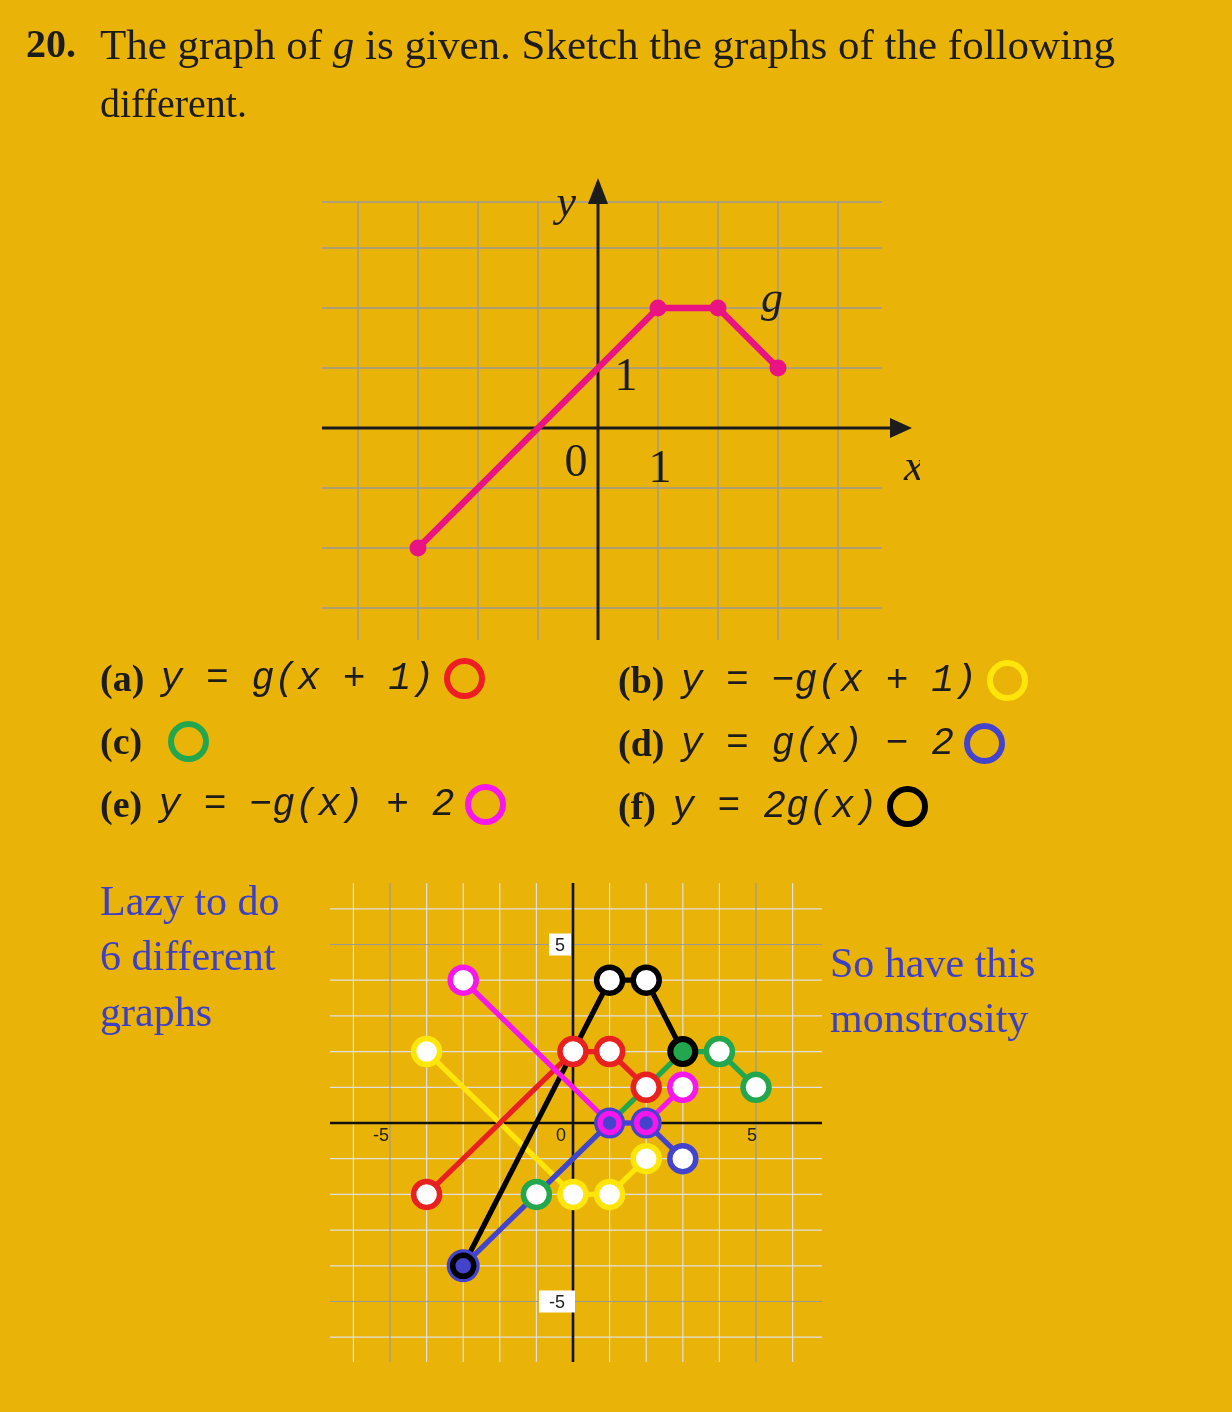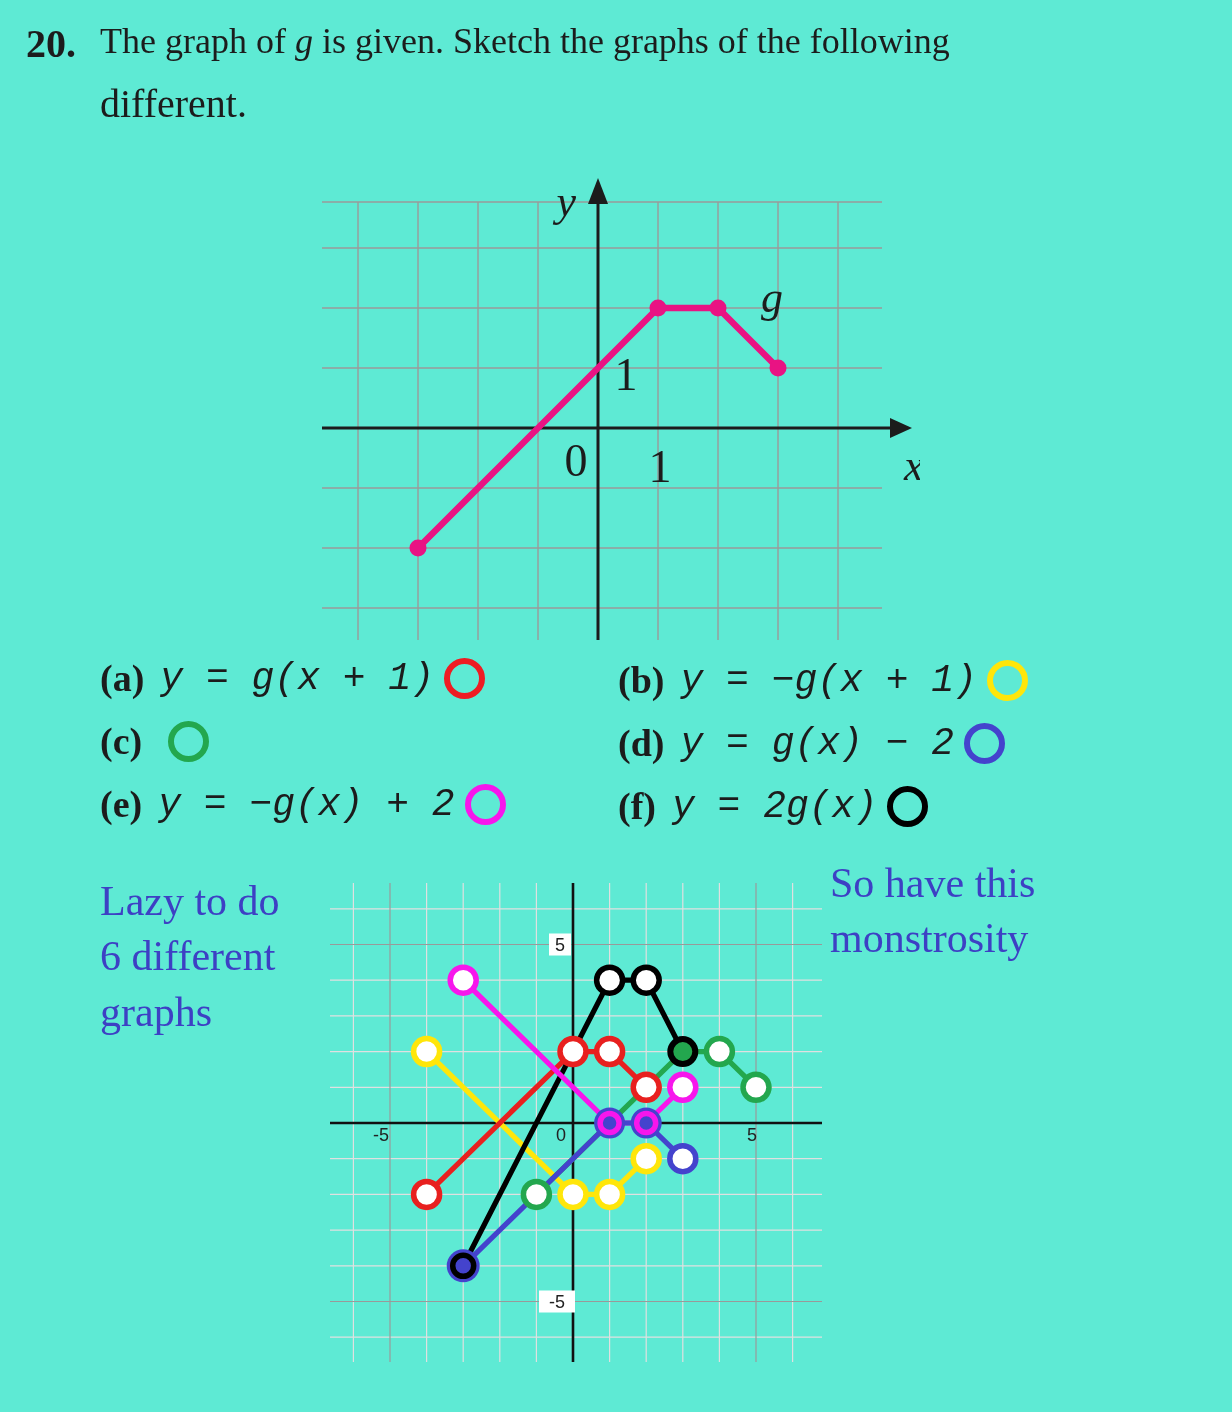--- a/index.html
+++ b/index.html
@@ -1,38 +1,38 @@
 <!DOCTYPE html>
 <html><head>
 <meta charset="utf-8">
 <style>
   html,body{margin:0;padding:0;background:#ffffff;}
-  #page{position:relative;width:1232px;height:1412px;background:#5eead4;overflow:hidden;
+  #page{position:relative;width:1232px;height:1412px;background:#eab308;overflow:hidden;
         font-family:"Liberation Serif","DejaVu Serif",serif;color:#1c1c1c;}
   .prob-number{position:absolute;left:26px;top:20px;font-size:40px;font-weight:bold;}
-  .prob-line1{position:absolute;left:100px;top:20px;font-size:36px;white-space:nowrap;}
+  .prob-line1{position:absolute;left:100px;top:20px;font-size:43px;white-space:nowrap;}
   .prob-line2{position:absolute;left:100px;top:80px;font-size:40px;}
   .ital{font-style:italic;}
   svg{position:absolute;}
   #g-graph{left:320px;top:170px;}
   #composite-graph{left:330px;top:883px;}
   .item{position:absolute;display:flex;align-items:center;font-size:38px;white-space:nowrap;}
   .item .lbl{font-weight:bold;margin-right:16px;}
   .item .formula{font-style:italic;font-family:Liberation Mono, monospace;}
   .answer-circle{display:inline-block;width:29px;height:29px;border:6px solid #000;
                  border-radius:50%;margin-left:10px;flex:0 0 auto;}
   #item-a{left:100px;top:656px;}
   #item-c{left:100px;top:719px;}
   #item-e{left:100px;top:782px;}
   #item-b{left:618px;top:658px;}
   #item-d{left:618px;top:721px;}
   #item-f{left:618px;top:784px;}
   .annotation{position:absolute;font-size:42px;line-height:1.32;white-space:pre-line;}
   #annotation-left{left:52px;top:874px;margin-left:48px;}
-  #annotation-right{left:830px;top:856px;}
+  #annotation-right{left:830px;top:936px;}
 </style>
 </head>
 <body>
 
 <div id="page">
 
   <span class="prob-number">20.</span>
   <span class="prob-line1"><span>The graph of </span><span class="ital">g</span><span> is given. Sketch the graphs of the following</span></span>
   <span class="prob-line2">different.</span>
 

